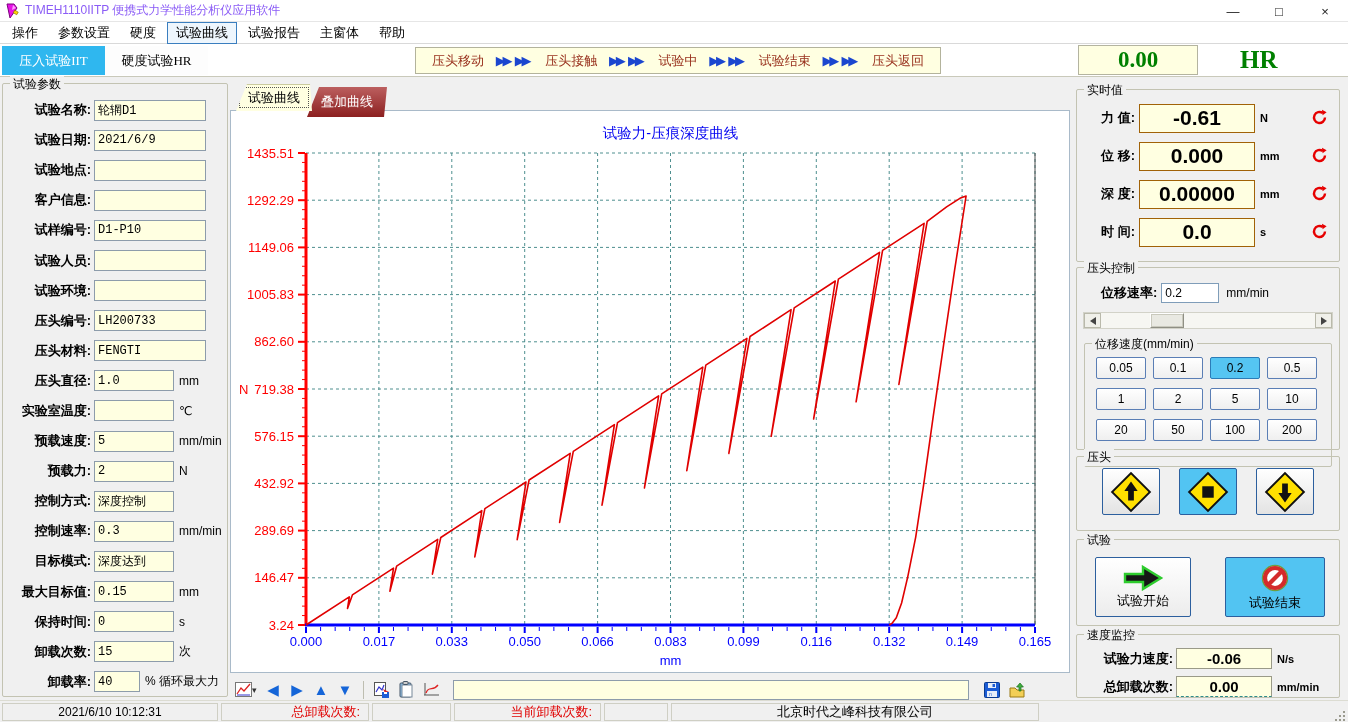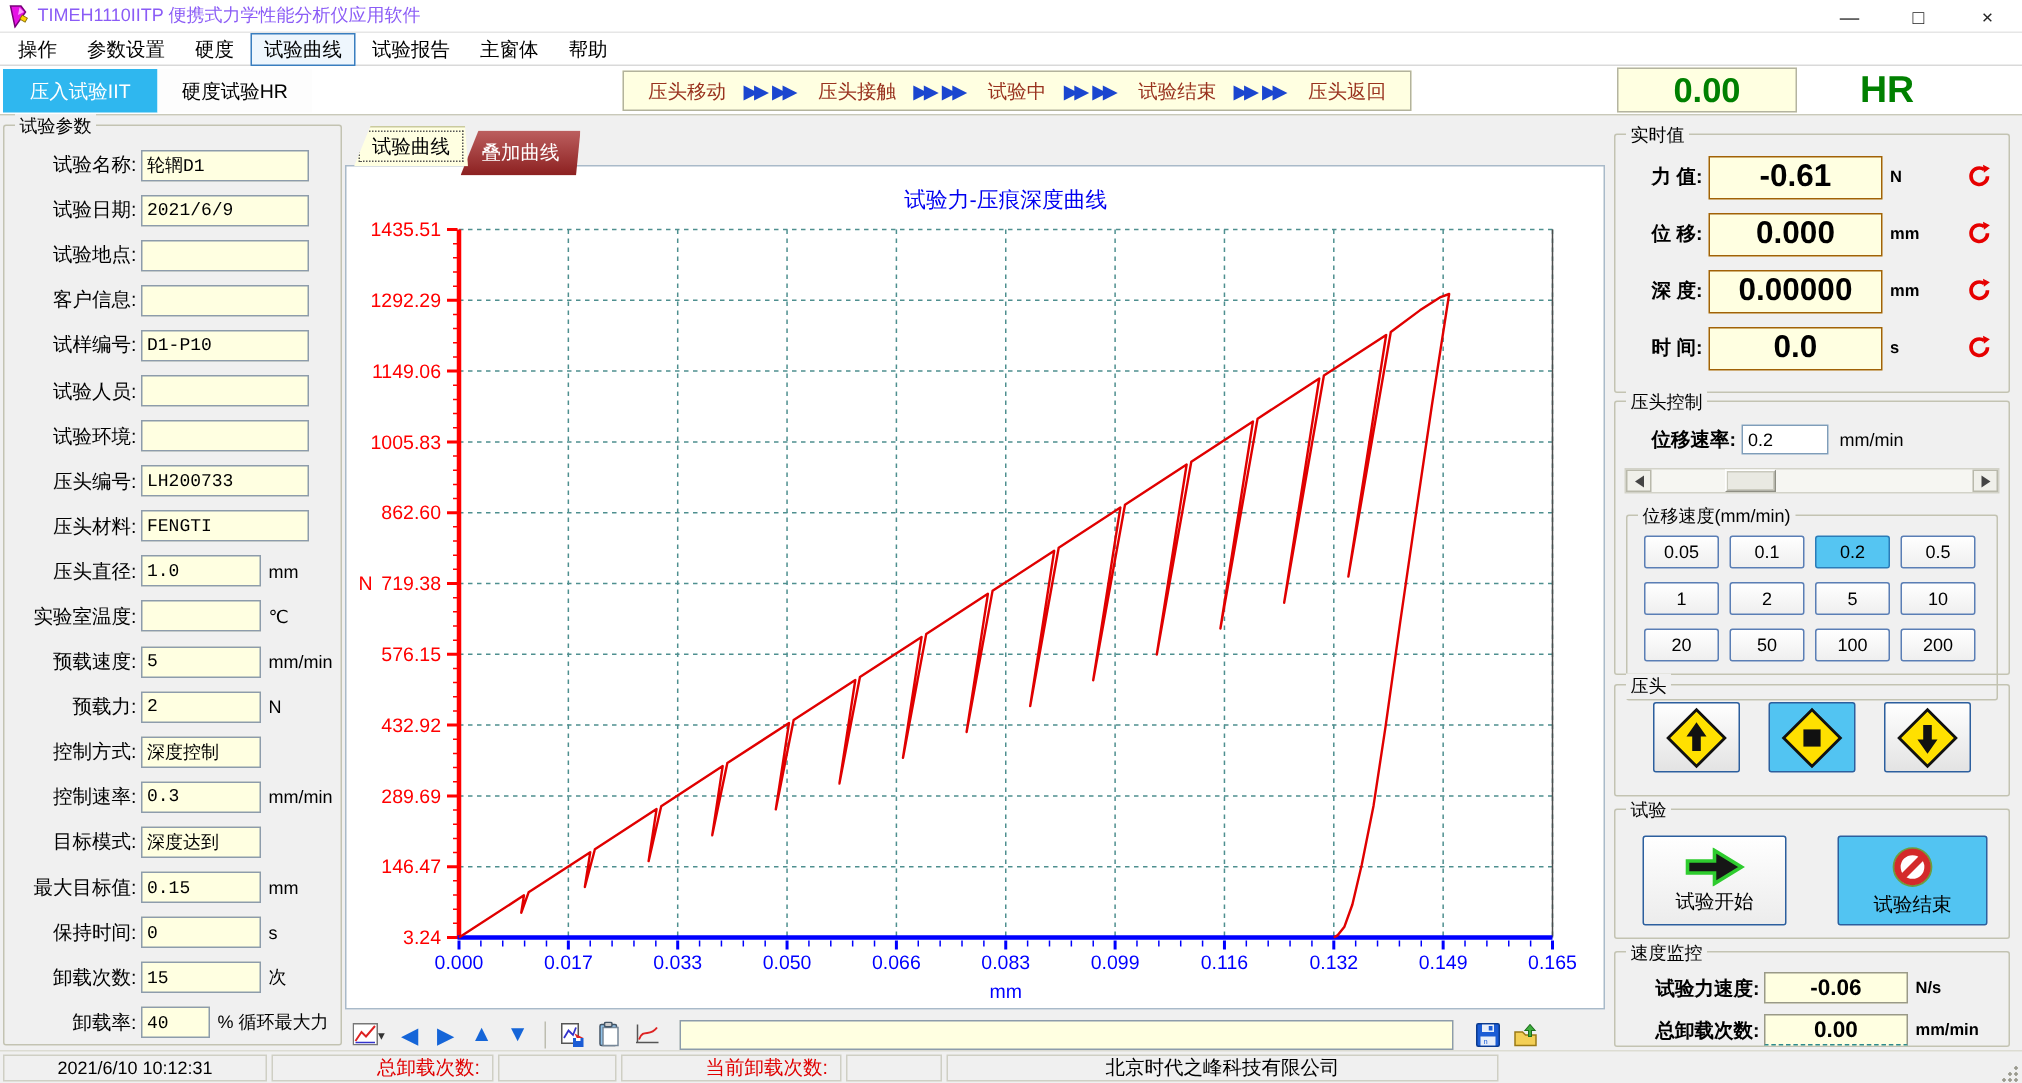--- a/index.html
+++ b/index.html
@@ -12,40 +12,40 @@
   .titlebar .title { font-size:12px; color:#8b5cf6; }
   .wincontrols { position:absolute; right:0; top:0; height:22px; display:flex; }
   .wincontrols span { width:46px; height:22px; display:flex; align-items:center; justify-content:center; font-size:13px; color:#222; cursor:default; }
 
   
   .menubar { position:absolute; left:0; top:22px; width:1348px; height:22px; background:#fff; border-bottom:1px solid #d9d9d9; display:flex; align-items:center; padding-left:2px; }
   .menubar .mi { padding:2px 9px; margin:0 1px; font-size:13px; }
   .menubar .mi.active { border:1px solid #3a7ebf; background:#eef6fd; padding:1px 8px; }
 
   
-  .modestrip { position:absolute; left:0; top:44px; width:1348px; height:33px; background:#fff; border-bottom:1px solid #c9c9ba; }
+  .modestrip { position:absolute; left:0; top:44px; width:1348px; height:33px; background:#fff; border-bottom:1px solid #c9c9ba;font-family:Liberation Serif, serif; }
   .mtab { position:absolute; top:2px; height:29px; width:103px; display:flex; align-items:center; justify-content:center; font-size:13px; }
   .mtab.iit { left:2px; background:#2fb7ef; color:#fff; }
   .mtab.hr  { left:105px; background:#fdfdfd; color:#000; }
   .stepsbar { position:absolute; left:415px; top:3px; width:526px; height:27px; background:#ffffe1; border:1px solid #b3b39c; display:flex; align-items:center; justify-content:space-between; padding:0 16px; }
   .stepsbar .step { color:#99321e; font-size:13px; white-space:nowrap; }
   .stepsbar .arrows { color:#1b46cf; font-size:13px; white-space:nowrap; }
   .stepsbar .arrows i { font-style:normal; letter-spacing:-3px; margin-right:5px; }
   .hrvalbox { position:absolute; left:1078px; top:1px; width:120px; height:30px; background:#ffffe1; border:1px solid #b4b4a0; color:#008000; font-weight:bold; font-size:23px; display:flex; align-items:center; justify-content:center; }
   .hrunit { position:absolute; left:1240px; top:1px; height:30px; display:flex; align-items:center; color:#008000; font-weight:bold; font-size:25px; }
 
   
   .groupbox { position:absolute; border:1px solid #c3c3b2; border-radius:2px; }
   .groupbox > .legend { position:absolute; top:-8px; left:7px; background:#f0f0f0; padding:0 3px; font-size:12px; color:#000; }
 
   
   #params-box { left:2px; top:83px; width:226px; height:614px; }
   #params-rows { padding-top:11px; }
   .prow { height:30.1px; display:flex; align-items:center; }
-  .prow .plabel { width:88px; text-align:right; font-weight:normal; font-size:13px; white-space:nowrap; }
+  .prow .plabel { width:88px; text-align:right; font-weight:bold; font-size:13px; white-space:nowrap; }
   .fi { height:21px; background:#ffffe1; border:1px solid #8d9cab; margin-left:3px; font-family:"Liberation Mono","DejaVu Sans Mono",monospace; font-size:12px; padding:0 3px; color:#000; }
   .w112 { width:112px; } .w80 { width:80px; } .w46 { width:46px; }
   .punit { margin-left:5px; font-size:12px; white-space:nowrap; }
 
   
   .ctab { position:absolute; display:flex; align-items:center; justify-content:center; font-size:13px; }
   .ctab.active { left:236px; top:84px; width:76px; height:27px; background:#ffffe1; color:#000; z-index:3;
                  clip-path:polygon(11px 0, calc(100% - 2px) 0, 100% 100%, 0 100%); outline:1px dotted #555; outline-offset:-4px; border-top:1px solid #caca9e;}
   .ctab.inactive { left:307px; top:87px; width:80px; height:30px; background:linear-gradient(#bc5f5f,#8c2020); color:#fff; z-index:2;
                  clip-path:polygon(12px 0, 100% 0, calc(100% - 3px) 100%, 0 100%); }
@@ -607,20 +607,20 @@
       </div>
       <div class="mrow">
         <span class="mlabel">总卸载次数:</span>
         <span class="mval dashed">0.00</span>
         <span class="munit">mm/min</span>
       </div>
     </div>
 </div>
 
 <div class="statusbar">
-  <span class="seg center" style="width:176px">2021/6/10 10:12:31</span>
+  <span class="seg center" style="width:216px">2021/6/10 10:12:31</span>
   <span class="seg red" style="width:148px;font-size:13px">总卸载次数:</span>
   <span class="seg" style="width:79px"></span>
   <span class="seg red" style="width:147px;font-size:13px">当前卸载次数:</span>
   <span class="seg" style="width:64px"></span>
   <span class="seg center" style="width:368px;font-size:13px">北京时代之峰科技有限公司</span>
   <span class="grip"></span>
 </div>
 
 </body></html>

